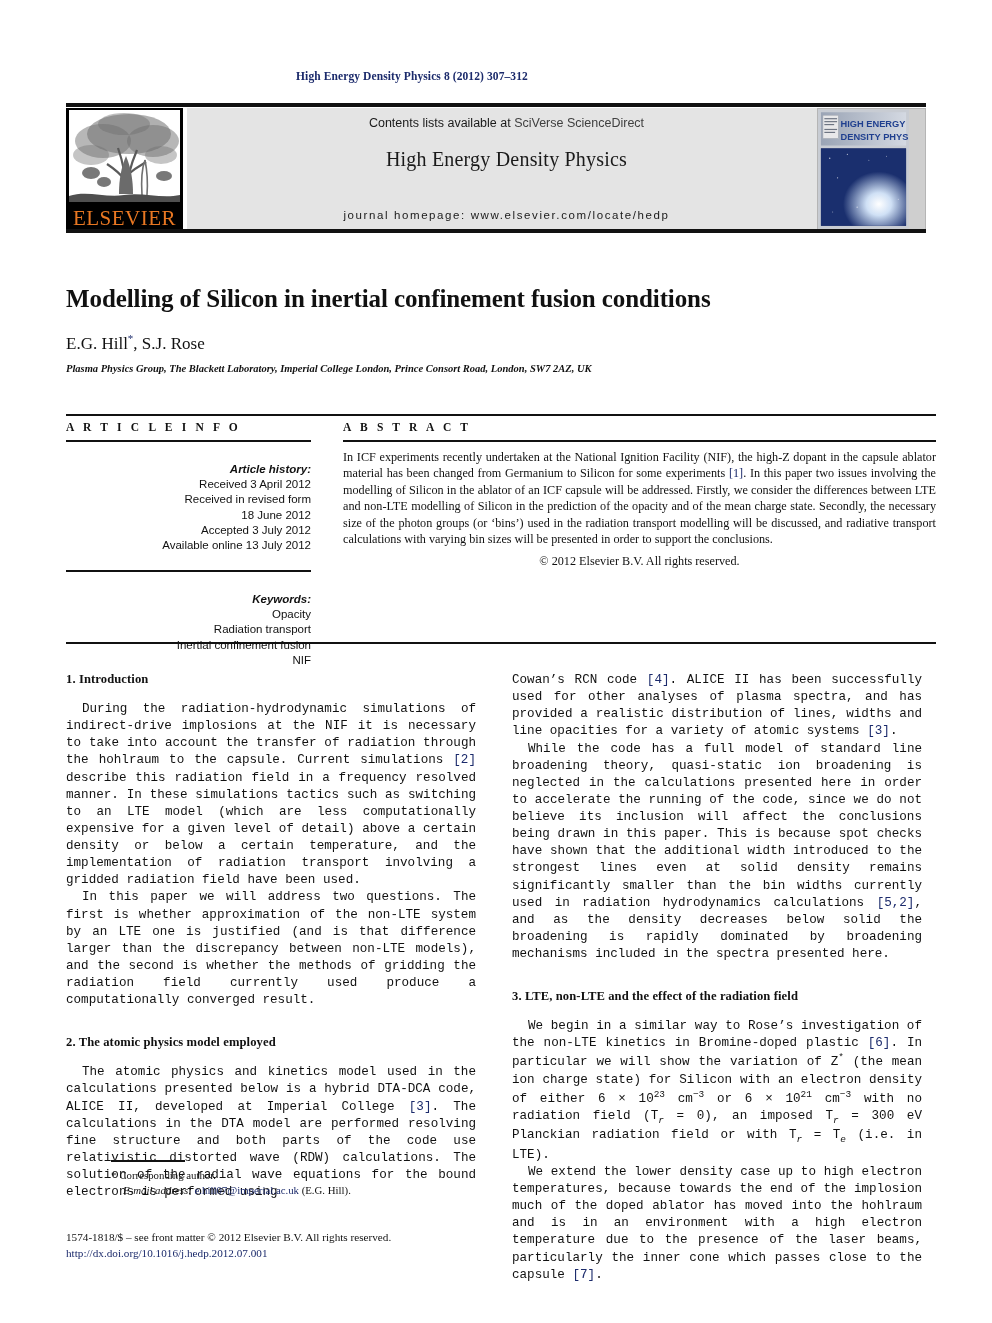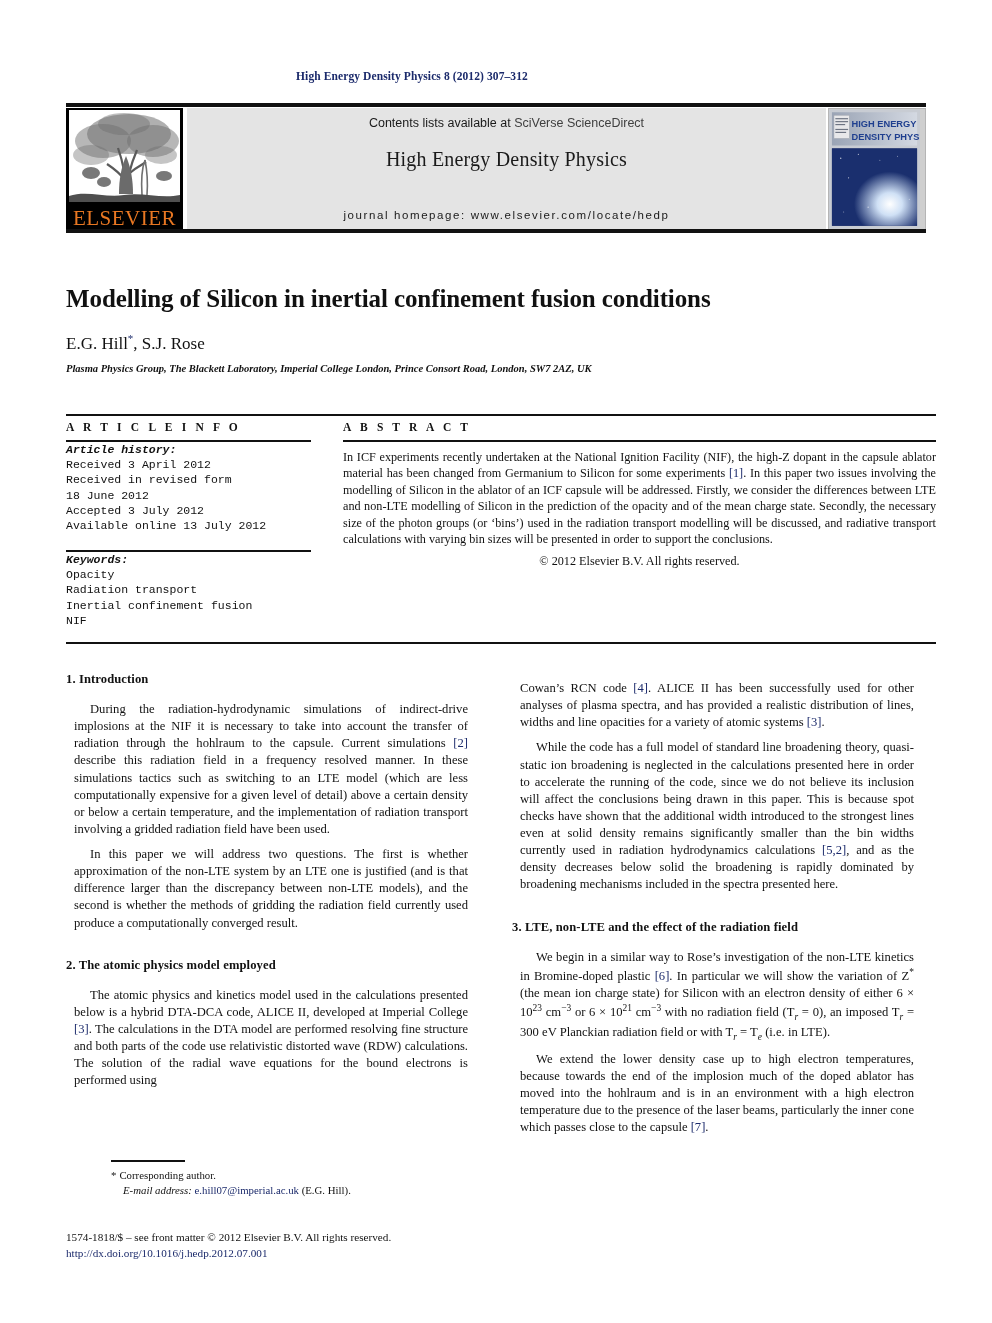--- a/index.html
+++ b/index.html
@@ -131,21 +131,21 @@
     text-align: center;
     font-family: "Liberation Sans", sans-serif;
     font-size: 11.5px;
     letter-spacing: 1.6px;
     color: #1a1a1a;
   }
   .cover-thumb {
     position: absolute;
     right: 0;
     top: 5px;
-    width: 98px;
+    width: 109px;
     height: 122px;
     background: #cfcfcf;
     border: 1px solid #b5b5b5;
     box-sizing: border-box;
     overflow: hidden;
   }
 
   
   .title-block {
     position: absolute;
@@ -224,25 +224,26 @@
     letter-spacing: 3.2px;
     color: #111;
     padding: 7px 0 7px 0;
   }
   .hairline {
     height: 2px;
     background: #111;
     width: 100%;
   }
   .info-body {
-    font-family: Liberation Mono, monospace;
+    font-family: Liberation Sans, sans-serif;
     font-size: 11.5px;
     line-height: 1.32;
     color: #111;
-    padding-top: 0;
+    padding-top: 20px;
+    text-align: right;
   }
   .info-head {
     font-style: italic;
     font-weight: bold;
   }
   .info-gap {
     height: 13px;
   }
   .kw-rule {
     height: 2px;
@@ -287,25 +288,25 @@
     font-weight: bold;
     font-size: 12.6px;
     color: #111;
     margin: 0 0 14px 0;
     letter-spacing: 0.1px;
   }
   h2.secheading.spaced {
     margin-top: 26px;
   }
   p.para {
-    font-family: Liberation Serif, serif;
+    font-family: Liberation Mono, monospace;
     font-size: 12.6px;
     line-height: 1.36;
     color: #111;
-    margin: 8px;
+    margin: 0;
     text-align: justify;
     text-indent: 16px;
   }
   p.para + p.para { margin-top: 0; }
   p.para a { color: #1b2a6b; text-decoration: none; }
 
   
   .footnote {
     position: absolute;
     left: 66px;

